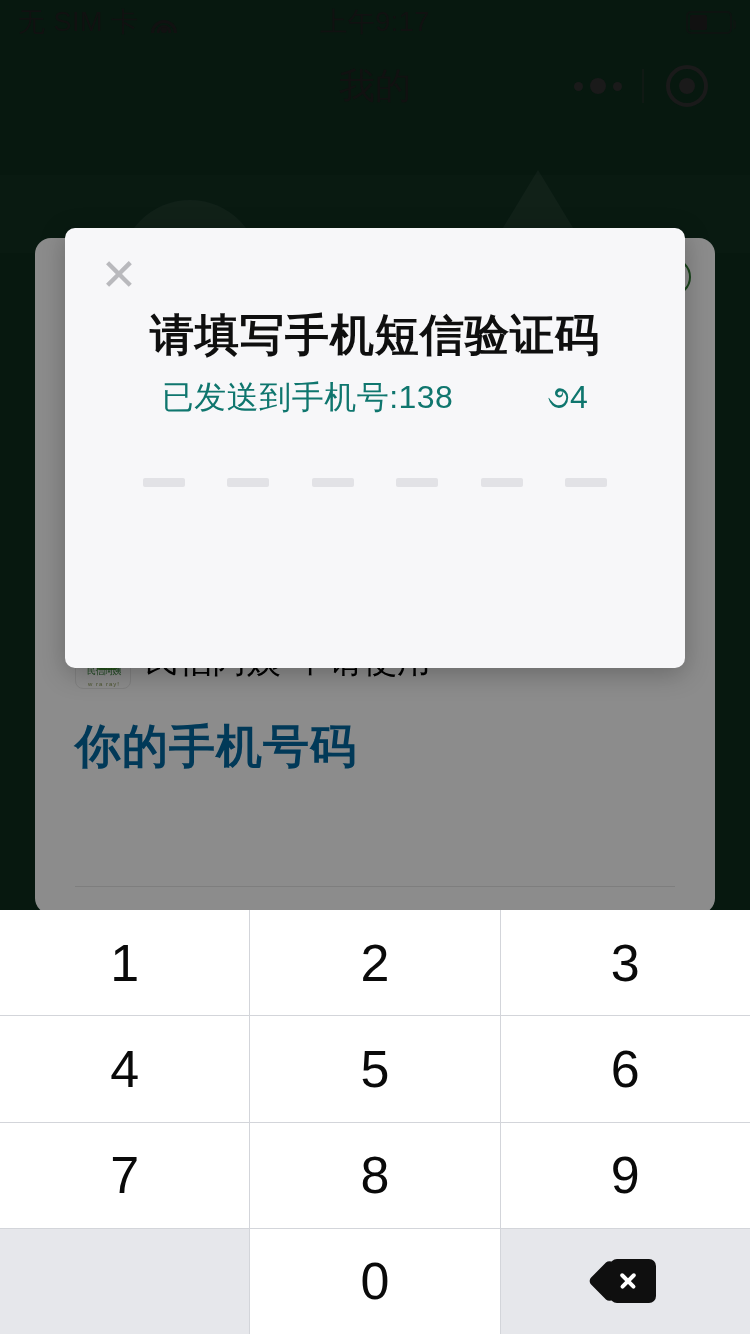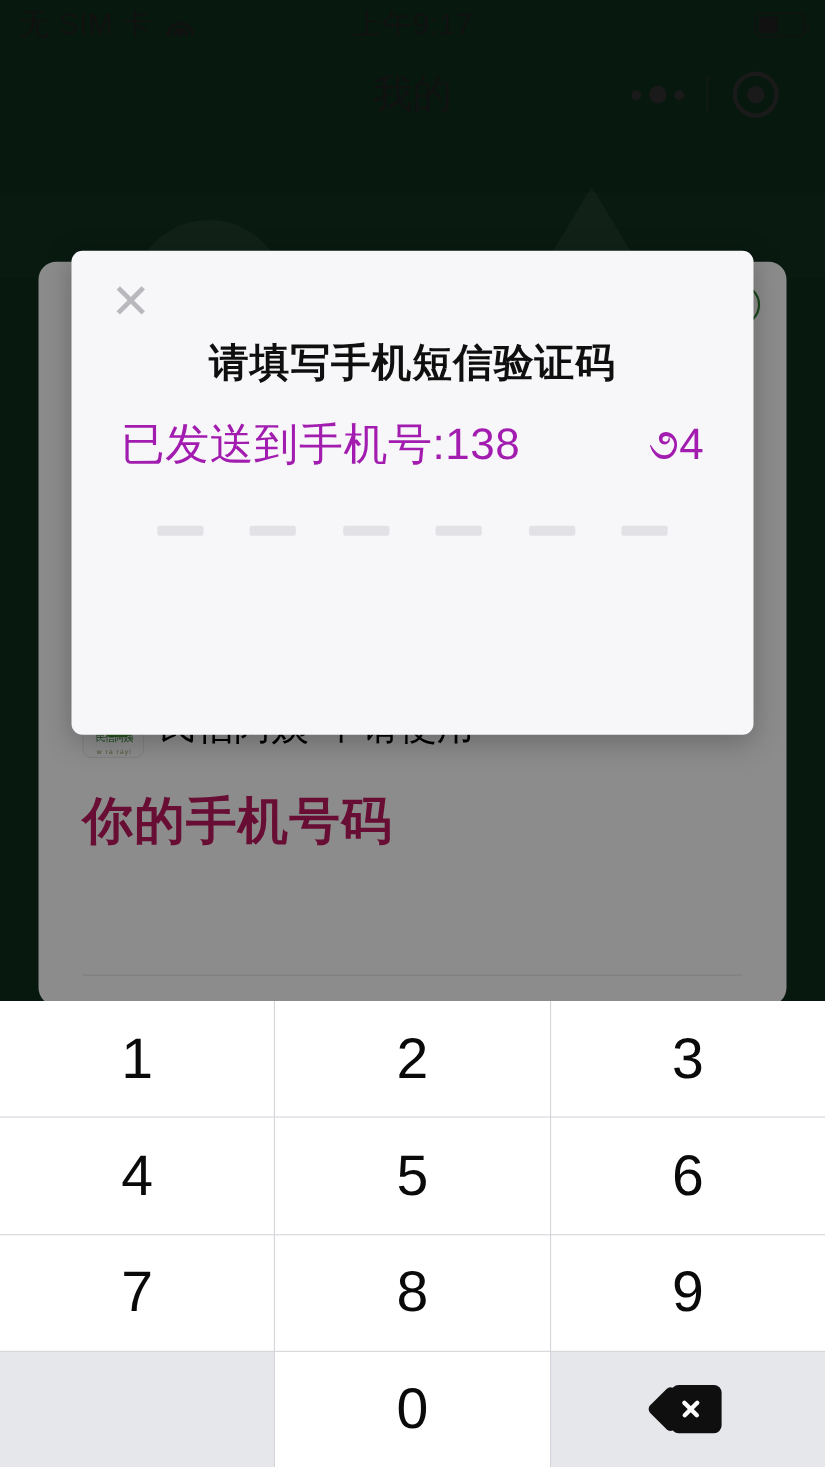--- a/index.html
+++ b/index.html
@@ -80,21 +80,21 @@
     font-size:9px; color:#2e7d32; text-align:center; letter-spacing:-.5px;
   }
   .auth-logo .lg-sub {
     position:absolute; left:2px; bottom:1px; width:52px;
     font-size:6px; color:#8a9a55; text-align:center; letter-spacing:1px;
   }
   .auth-appname { font-size:34px; color:#000; font-weight:400; }
   .auth-apply { font-size:34px; color:#000; font-weight:400; }
   .auth-title {
     position:absolute; left:40px; top:478px;
-    font-size:46px; font-weight:700; color:#be185d; letter-spacing:1px;
+    font-size:46px; font-weight:700; color:#0369a1; letter-spacing:1px;
   }
   .auth-divider {
     position:absolute; left:40px; right:40px; top:648px;
     height:1px; background:#e6e6e6;
   }
   .auth-row {
     position:absolute; left:40px; right:34px; top:690px;
     display:flex; align-items:center;
   }
   .auth-phone { font-size:34px; color:#111; letter-spacing:1px; white-space:pre; }
@@ -183,26 +183,26 @@
     overflow:hidden;
   }
   .modal-close {
     position:absolute; left:30px; top:24px;
     width:48px; height:48px;
     color:#b9b9bd; font-size:44px; font-weight:300;
     line-height:46px; text-align:center;
   }
   .modal-title {
     position:absolute; left:0; right:0; top:78px;
-    text-align:center; font-size:36px; font-weight:700; color:#0f0f0f;
+    text-align:center; font-size:44px; font-weight:700; color:#0f0f0f;
     letter-spacing:1px;
   }
   .modal-sub {
     position:absolute; left:0; right:0; top:148px;
-    text-align:center; font-size:40px; color:#a21caf;
+    text-align:center; font-size:32px; color:#0f766e;
     letter-spacing:.5px; white-space:pre;
   }
   .code-boxes {
     position:absolute; left:78px; right:78px; top:250px;
     display:flex; justify-content:space-between;
   }
   .code-boxes .cell {
     width:42px; height:9px; background:#e2e2e6; border-radius:2px;
   }
   .resend {

